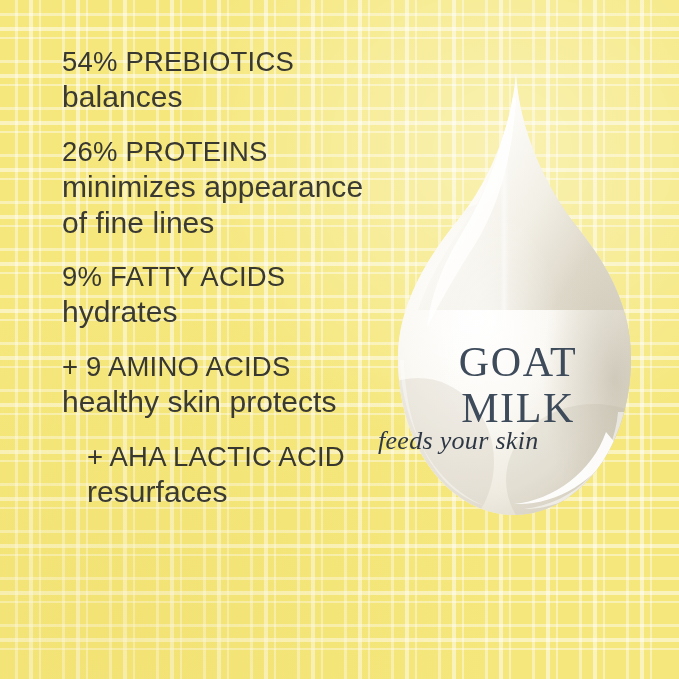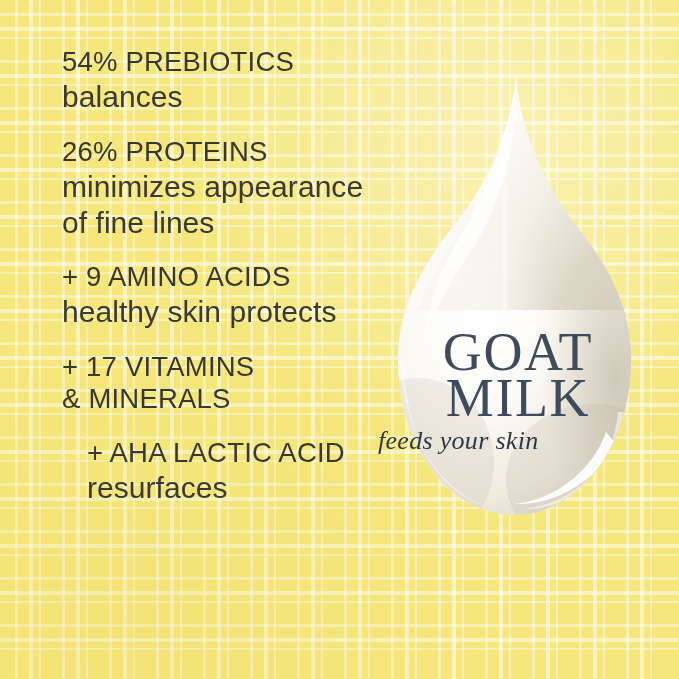--- a/index.html
+++ b/index.html
@@ -107,25 +107,25 @@
     left: 378px;
     top: 60px;
     width: 280px;
     height: 500px;
     pointer-events: none;
   }
   .goat-milk {
     position: absolute;
     left: 0;
     right: 0;
-    top: 269px;
+    top: 279px;
     text-align: center;
     font-family: "Liberation Serif", serif;
     color: #3e4b5b;
-    font-size: 54px;
+    font-size: 42px;
     line-height: 46px;
     letter-spacing: 1.6px;
   }
   .tagline {
     position: absolute;
     left: 0;
     right: 0;
     top: 366px;
     text-align: left;
     font-family: "Liberation Serif", serif;
@@ -150,29 +150,31 @@
       <div class="ing-title">54% PREBIOTICS</div>
       <div class="ing-desc">balances</div>
     </div>
 
     <div class="ing-block">
       <div class="ing-title">26% PROTEINS</div>
       <div class="ing-desc">minimizes appearance
 of fine lines</div>
     </div>
 
+    <div class="ing-block">
+      <div class="ing-title">9% FATTY ACIDS</div>
+      <div class="ing-desc">hydrates</div>
+    </div>
 
     <div class="ing-block">
       <div class="ing-title">+ 9 AMINO ACIDS</div>
       <div class="ing-desc">healthy skin protects</div>
     </div>
 
     <div class="ing-block">
-      <div class="ing-title">+ 17 VITAMINS
-&amp; MINERALS</div>
     </div>
 
     <div class="ing-block">
       <div class="ing-title">+ AHA LACTIC ACID</div>
       <div class="ing-desc">resurfaces</div>
     </div>
 
   </div>
 
   <div class="droplet-wrap">

